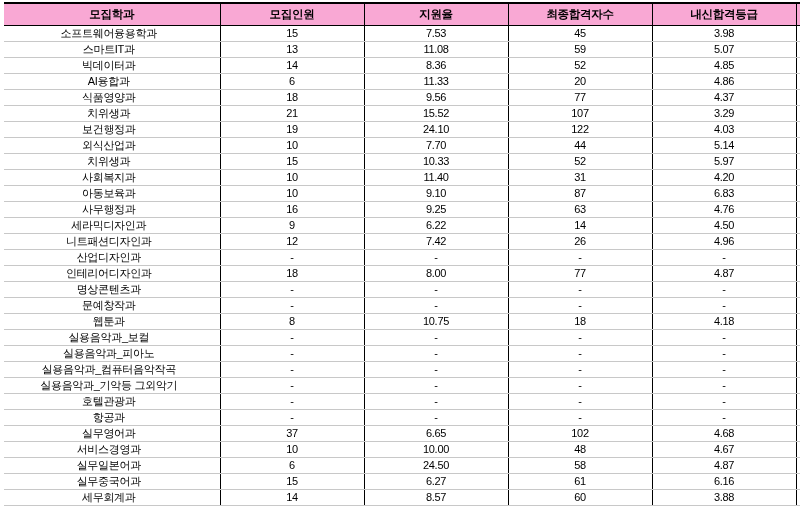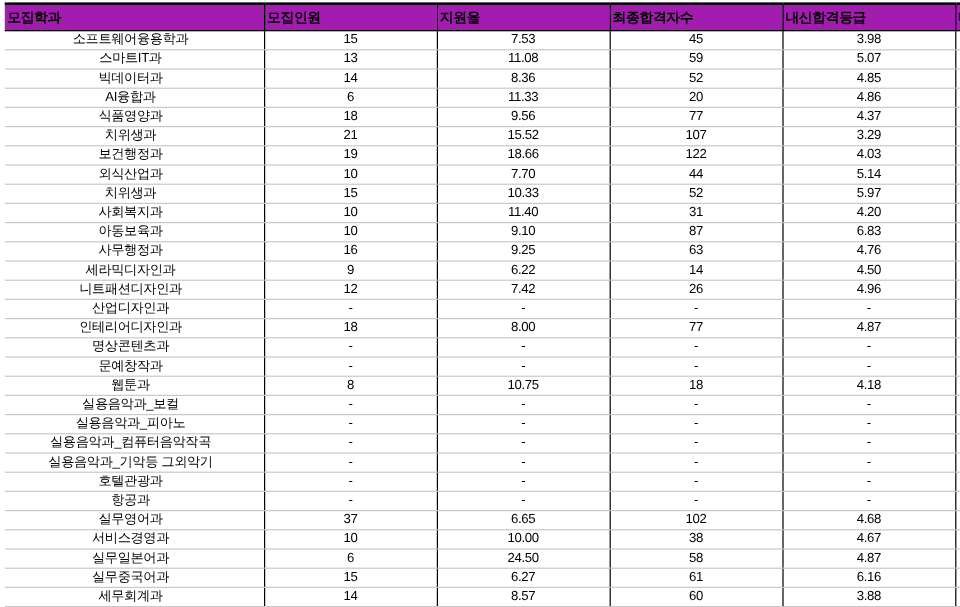--- a/index.html
+++ b/index.html
@@ -30,23 +30,23 @@
   table.admissions col.c2 { width: 144px; }
   table.admissions col.c3 { width: 144px; }
   table.admissions col.c4 { width: 144px; }
   table.admissions thead th {
     border-top: 2px solid #000000;
     border-bottom: 1px solid #000000;
     border-left: 1px solid #000000;
     border-right: 1px solid #000000;
     font-weight: bold;
     font-size: 11.5px;
-    text-align: left;
+    text-align: center;
     padding: 3px 2px;
-    background: #a21caf;
+    background: #f9a8d4;
     letter-spacing: -0.3px;
   }
   table.admissions thead th:first-child { border-left: none; }
   table.admissions thead th:last-child { border-right: none; }
   table.admissions tbody td {
     border-bottom: 1px solid #c8c8c8;
     border-left: 1px solid #000000;
     border-right: 1px solid #000000;
     padding: 1px 2px;
     height: 13px;
@@ -135,21 +135,21 @@
           <td class="dept">치위생과</td>
           <td>21</td>
           <td>15.52</td>
           <td>107</td>
           <td>3.29</td>
           <td>2.94</td>
         </tr>
         <tr>
           <td class="dept">보건행정과</td>
           <td>19</td>
-          <td>18.66</td>
+          <td>24.10</td>
           <td>122</td>
           <td>4.03</td>
           <td>3.57</td>
         </tr>
         <tr>
           <td class="dept">외식산업과</td>
           <td>10</td>
           <td>7.70</td>
           <td>44</td>
           <td>5.14</td>
@@ -296,21 +296,21 @@
           <td>37</td>
           <td>6.65</td>
           <td>102</td>
           <td>4.68</td>
           <td>3.71</td>
         </tr>
         <tr>
           <td class="dept">서비스경영과</td>
           <td>10</td>
           <td>10.00</td>
-          <td>38</td>
+          <td>48</td>
           <td>4.67</td>
           <td>4.01</td>
         </tr>
         <tr>
           <td class="dept">실무일본어과</td>
           <td>6</td>
           <td>24.50</td>
           <td>58</td>
           <td>4.87</td>
           <td>4.38</td>

